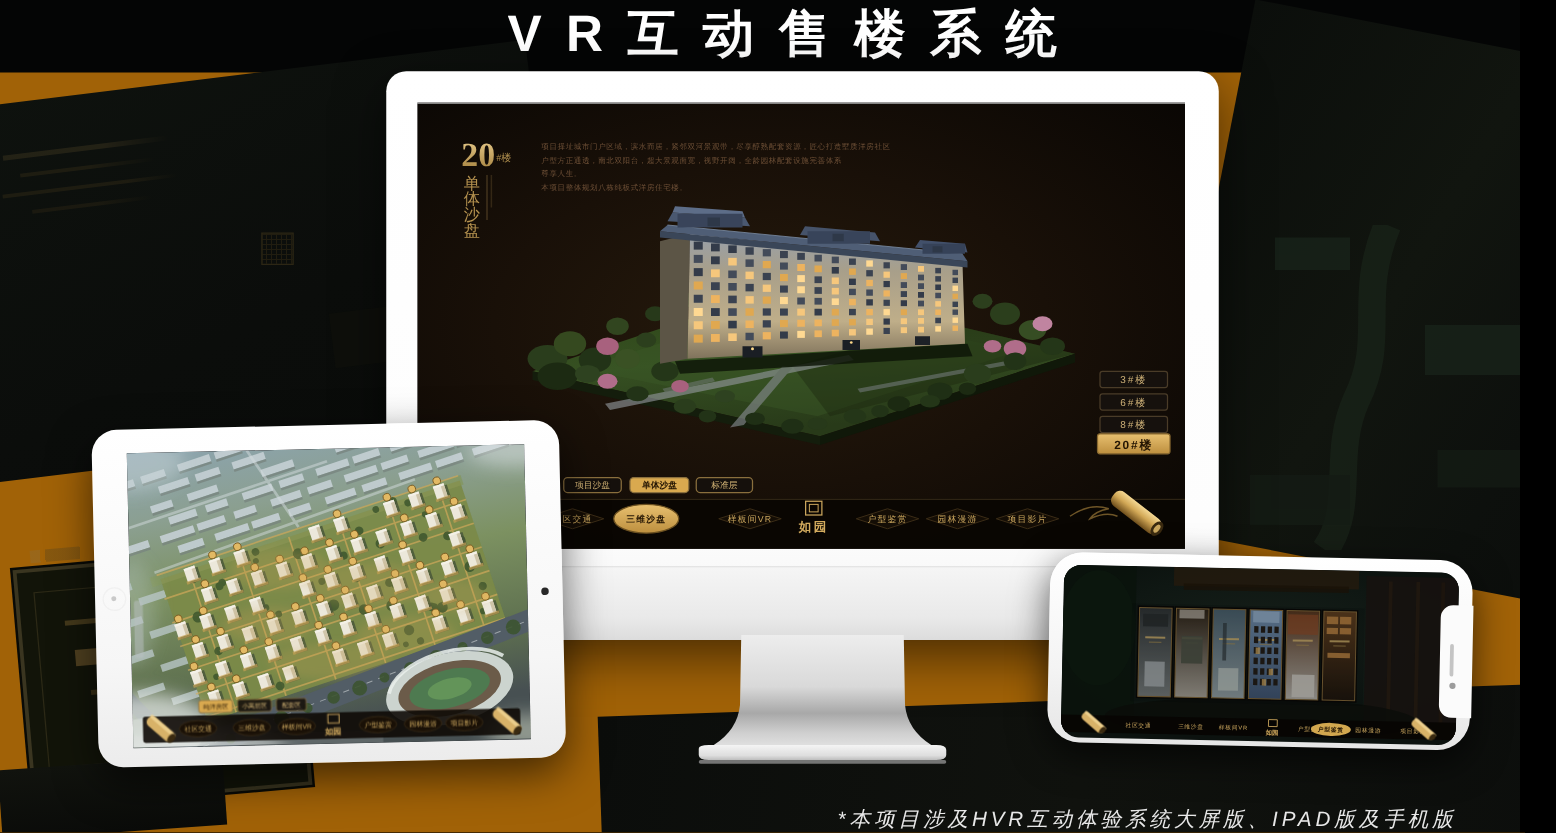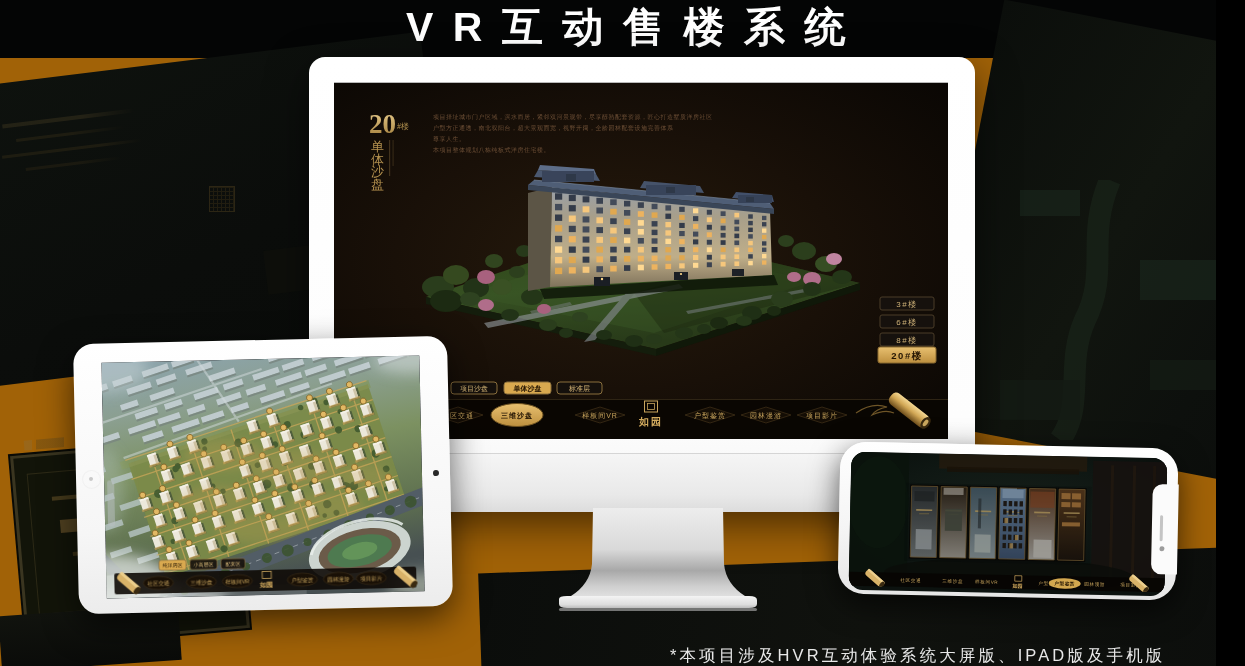--- a/index.html
+++ b/index.html
@@ -1253,15 +1253,15 @@
     </div>
 
     <div class="abs" style="left:313px;top:36px;width:26px;height:90px;border-radius:10px 0 0 10px;background:#fbfbfb;">
 
       <div class="abs" style="left:8px;top:31px;width:3px;height:26px;border-radius:2px;background:#c4c4c4;"></div>
 
       <div class="abs" style="left:7.5px;top:62px;width:5px;height:5px;border-radius:50%;background:#9c9c9c;"></div>
     </div>
   </div>
 
-  <div class="abs" style="left:670px;top:645px;font-size:16.5px;color:#e8e8e8;letter-spacing:3.1px;white-space:nowrap;">*本项目涉及HVR互动体验系统大屏版、IPAD版及手机版</div>
+  <div class="abs" style="left:670px;top:645px;font-size:16.5px;color:#e8e8e8;letter-spacing:3.1px;white-space:nowrap;font-style:italic;">*本项目涉及HVR互动体验系统大屏版、IPAD版及手机版</div>
 
 </div>
 
 </body></html>

